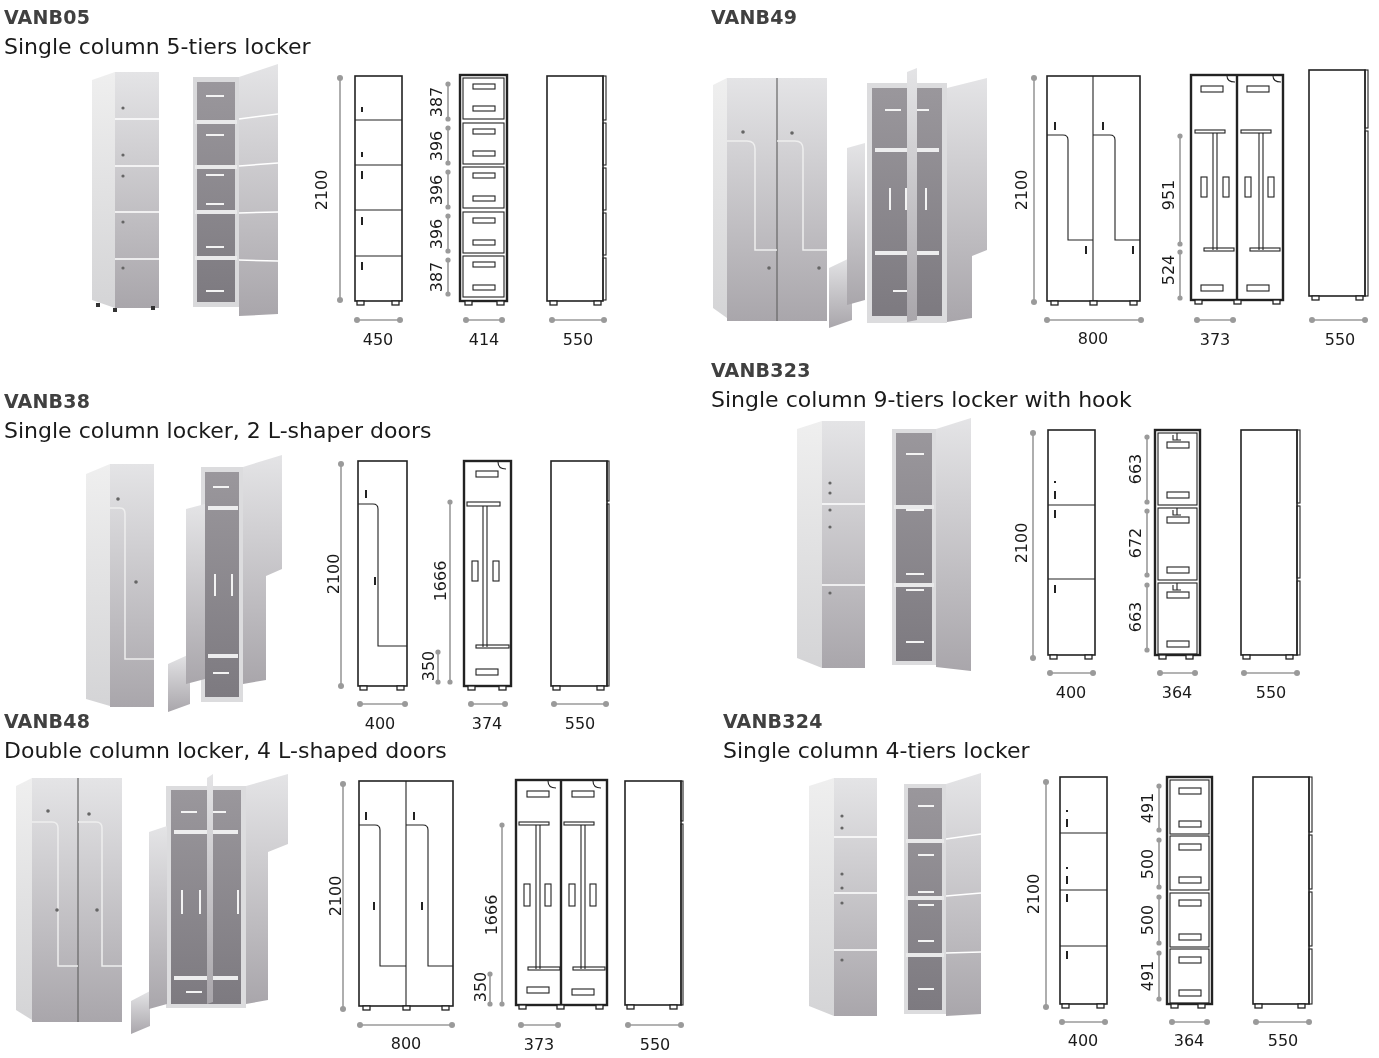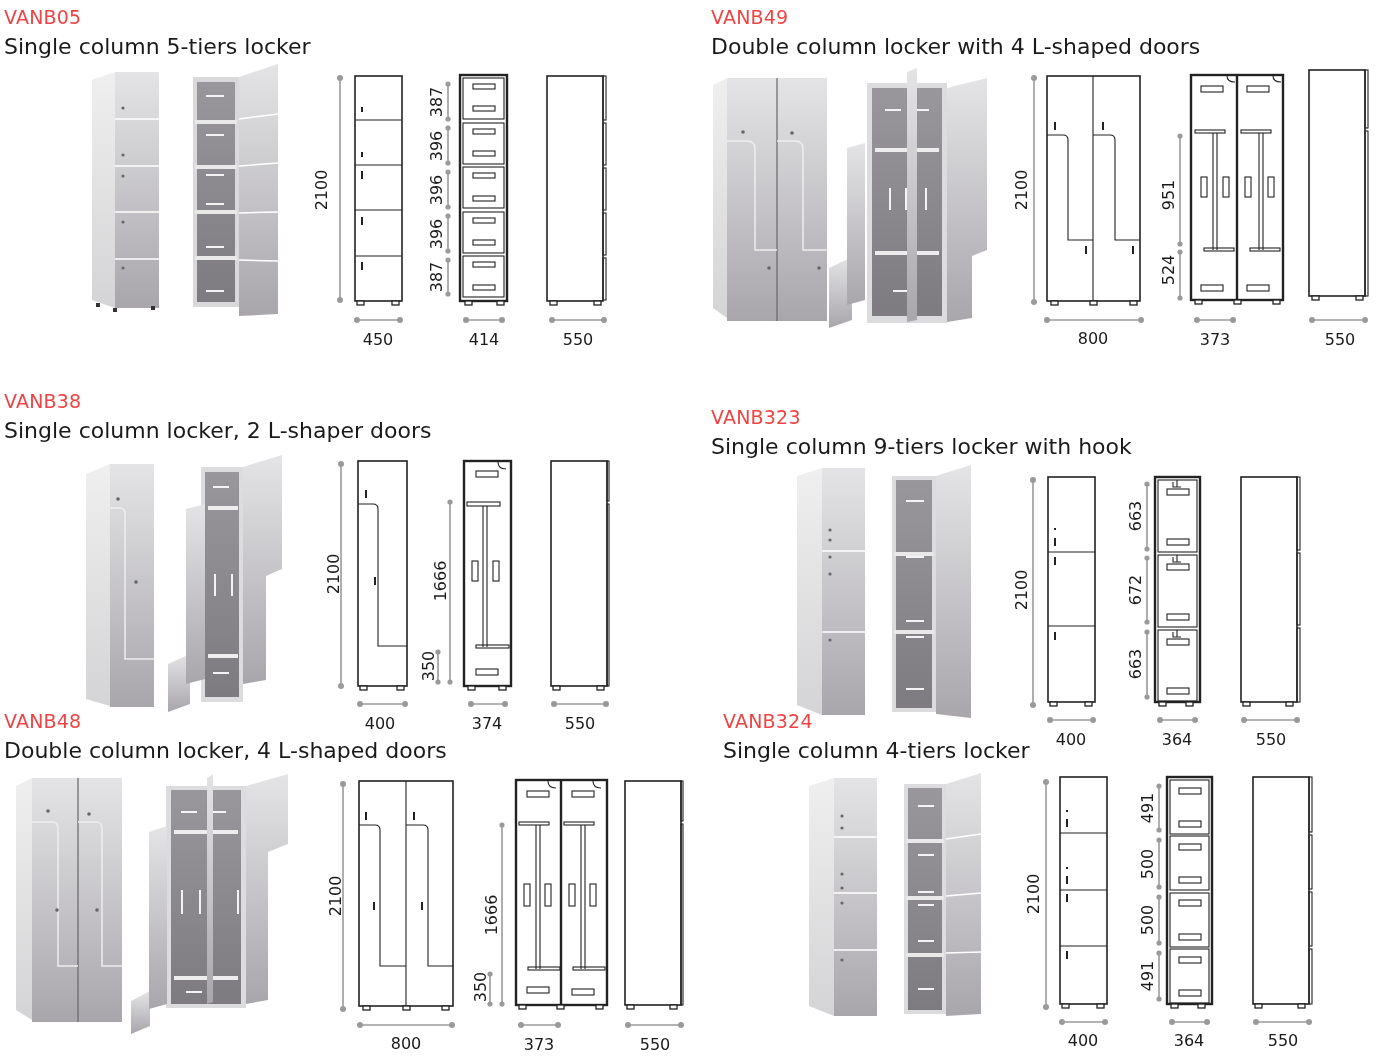--- a/index.html
+++ b/index.html
@@ -1,18 +1,18 @@
 <!DOCTYPE html>
 <html><head>
 <meta charset="utf-8">
 <style>
   html,body{margin:0;padding:0;background:#ffffff;}
   body{width:1379px;height:1058px;position:relative;overflow:hidden;font-family:"DejaVu Sans","Liberation Sans",sans-serif;color:#111;}
   .product{position:absolute;}
-  .code{position:absolute;left:4px;top:6px;font-weight:normal;font-size:19px;letter-spacing:0.2px;color:#ef4444;white-space:nowrap;}
+  .code{position:absolute;left:4px;top:6px;font-weight:bold;font-size:19px;letter-spacing:0.2px;color:#404040;white-space:nowrap;}
   .subtitle{position:absolute;left:4px;top:34px;font-size:22px;color:#1a1a1a;white-space:nowrap;}
   svg{position:absolute;left:0;top:0;overflow:visible;}
   .dimtxt{font-family:"DejaVu Sans","Liberation Sans",sans-serif;font-size:16px;fill:#1a1a1a;}
   .ln{stroke:#222;stroke-width:1.6;fill:#fff;}
   .thin{stroke:#222;stroke-width:1.1;fill:none;}
   .dim{stroke:#9a9a9a;stroke-width:1.6;}
   .dot{fill:#9a9a9a;}
   .foot{fill:#fff;stroke:#222;stroke-width:1.3;}
 </style>
 </head>
@@ -178,21 +178,20 @@
       <line class="dim" x1="552" y1="320" x2="604" y2="320"></line>
         <circle class="dot" cx="552" cy="320" r="3"></circle>
         <circle class="dot" cx="604" cy="320" r="3"></circle>
       <text class="dimtxt" x="578" y="345" text-anchor="middle">550</text>
     </g>
   </svg>
 </div>
 
 <div class="product" style="left:707px;top:0;width:672px;height:355px;">
   <div class="code">VANB49</div>
-  <div class="subtitle">Double column locker with 4 L-shaped doors</div>
   <svg width="672" height="355">
     <g>
       <polygon points="6,85 20,78 20,318 6,308" fill="url(#sideGrad)"></polygon>
       <rect x="20" y="78" width="100" height="243" fill="url(#doorGrad)"></rect>
       <line x1="70" y1="78" x2="70" y2="321" stroke="#666" stroke-width="1.2"></line>
       <path d="M20,141 H40 Q48,141 48,149 V250 H70" stroke="#eee" fill="none" stroke-width="1.5"></path>
       <path d="M70,141 H88 Q96,141 96,149 V250 H120" stroke="#eee" fill="none" stroke-width="1.5"></path>
       <g fill="#666">
           <circle cx="36" cy="132" r="1.8"></circle>
           <circle cx="85" cy="133" r="1.8"></circle>
@@ -389,21 +388,21 @@
       <rect class="foot" x="553" y="302" width="7" height="4"></rect>
         <rect class="foot" x="597" y="302" width="7" height="4"></rect>
       <line class="dim" x1="554" y1="320" x2="606" y2="320"></line>
         <circle class="dot" cx="554" cy="320" r="3"></circle>
         <circle class="dot" cx="606" cy="320" r="3"></circle>
       <text class="dimtxt" x="580" y="345" text-anchor="middle">550</text>
     </g>
   </svg>
 </div>
 
-<div class="product" style="left:707px;top:353px;width:672px;height:355px;margin-top:47px;">
+<div class="product" style="left:707px;top:353px;width:672px;height:355px;">
   <div class="code">VANB323</div>
   <div class="subtitle">Single column 9-tiers locker with hook</div>
   <svg width="672" height="355">
     <g>
       <polygon points="90,76 115,68 115,315 90,305" fill="url(#sideGrad)"></polygon>
       <rect x="115" y="68" width="43" height="247" fill="url(#doorGrad)"></rect>
       <g stroke="#fff" stroke-width="1.5">
           <line x1="115" y1="151" x2="158" y2="151"></line>
           <line x1="115" y1="232" x2="158" y2="232"></line>
         </g>

